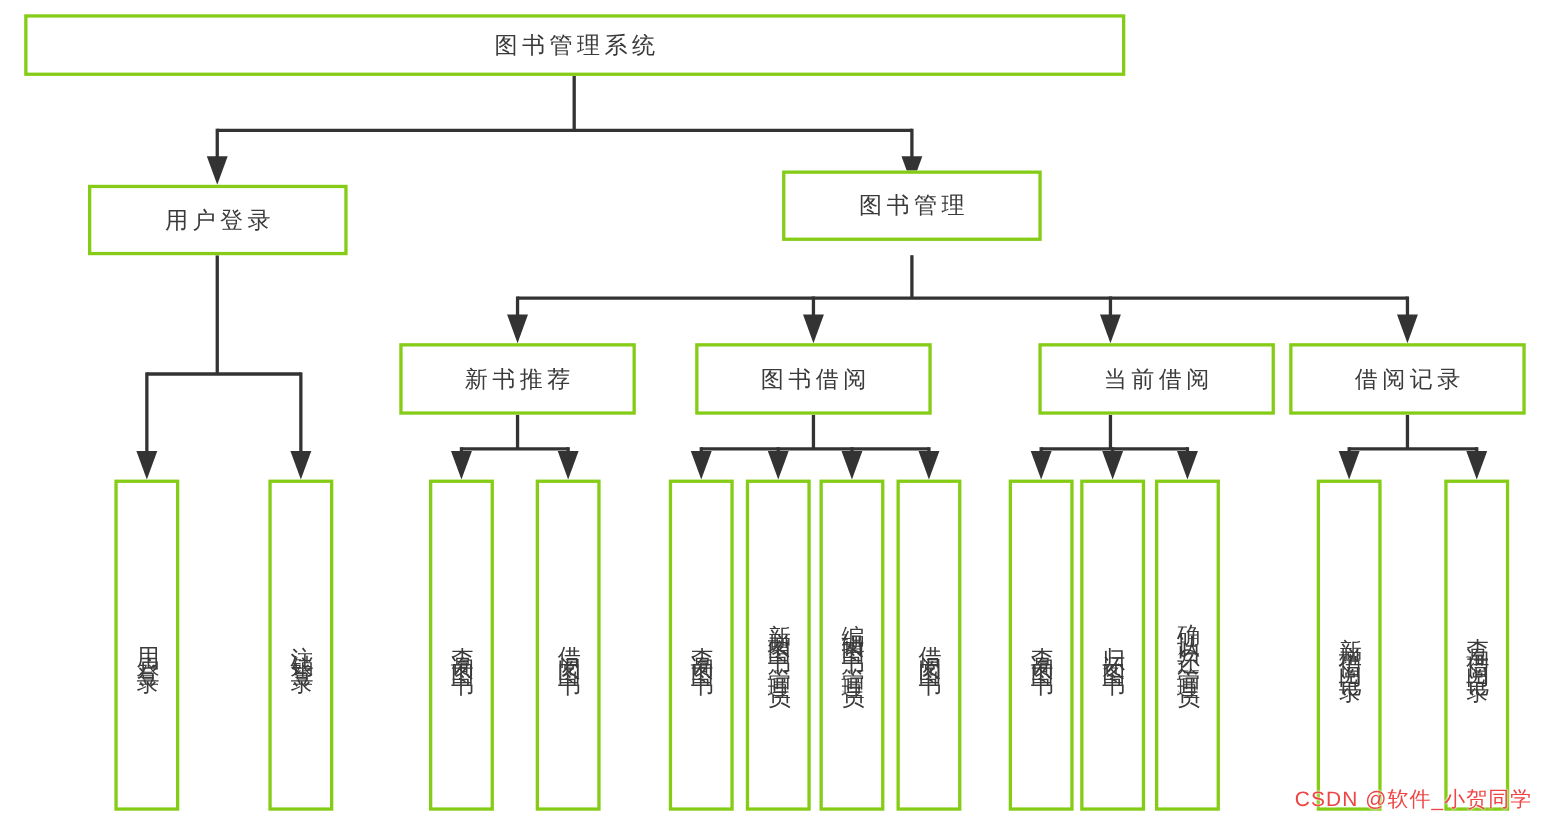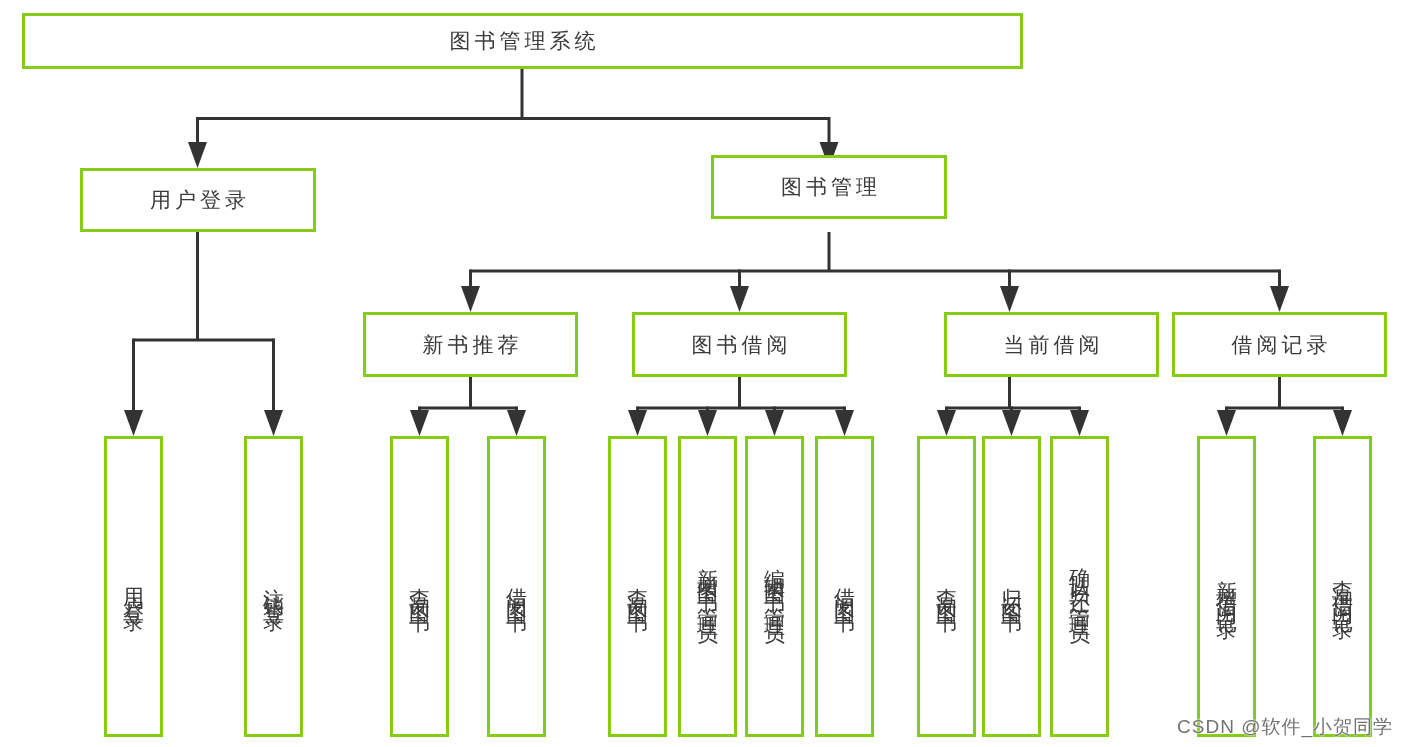--- a/index.html
+++ b/index.html
@@ -15,21 +15,21 @@
     color:#3a3a3a;
   }
   .hbox span { font-size:21px; letter-spacing:4px; text-indent:4px; white-space:nowrap; }
   .vbox { width:59px; height:301px; }
   .vbox span {
     writing-mode:vertical-rl; font-size:21px; line-height:1.05;
     letter-spacing:8px; white-space:nowrap;
   }
   .watermark {
     position:absolute; z-index:3; right:12px; top:714px;
-    font-size:19px; color:#737373; letter-spacing:1px;
+    font-size:19px; color:#ef4444; letter-spacing:1px;
     text-shadow:0 0 2px #ffffff, 0 0 2px #ffffff;
   }
 </style>
 </head>
 <body>
 
 <div class="stage">
 
   <svg class="wires" width="1405" height="747" viewBox="0 0 1405 747">
     <g stroke="#333333" stroke-width="3" fill="none">

